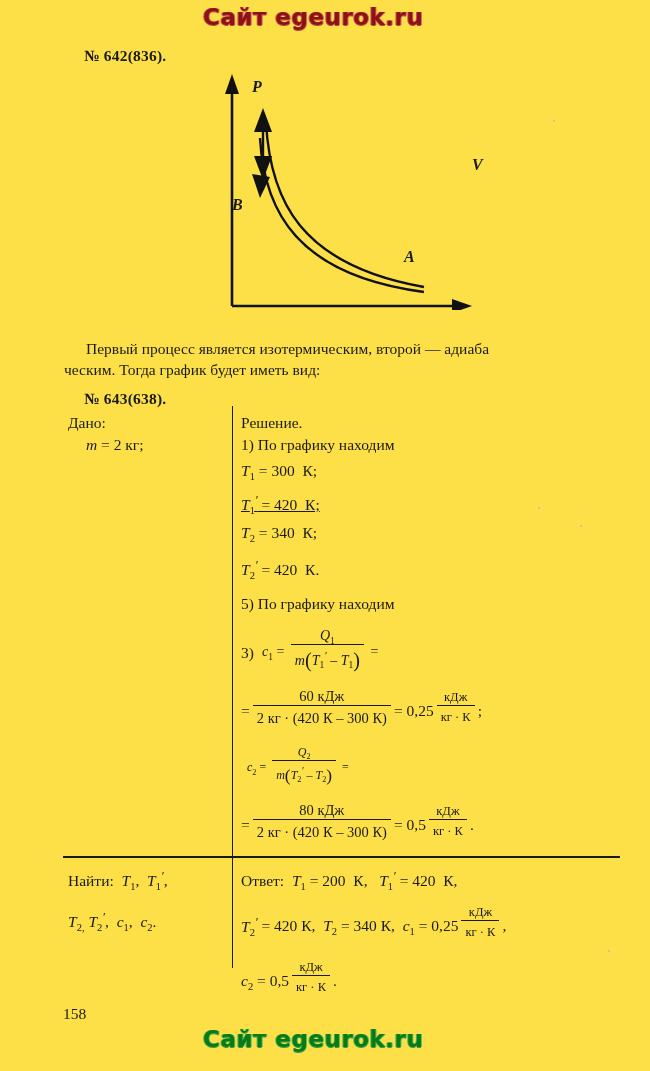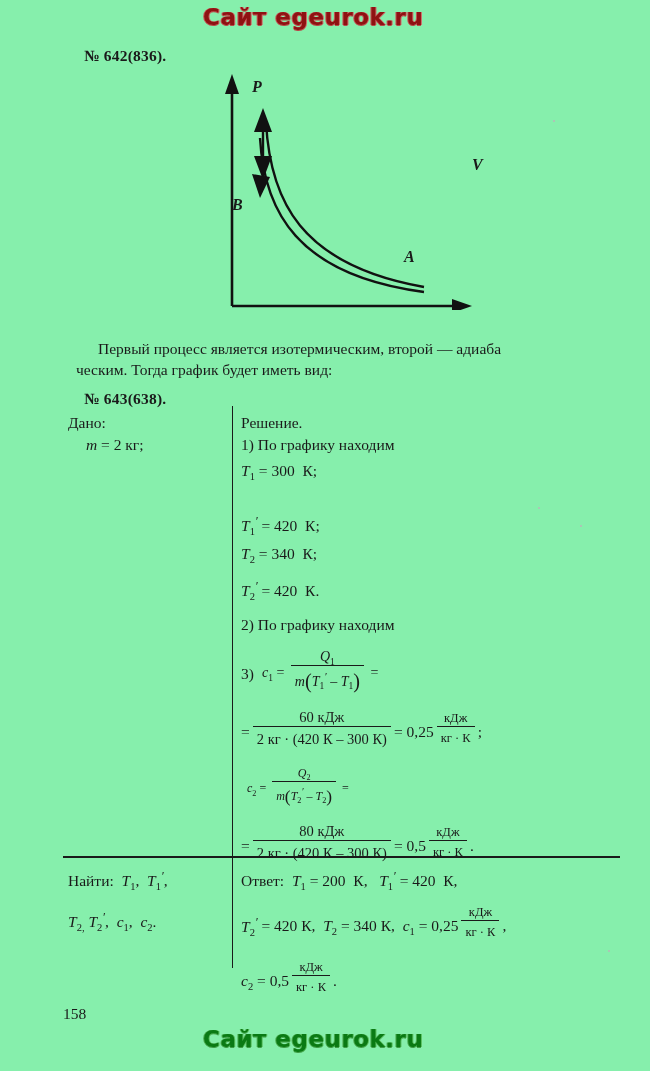--- a/index.html
+++ b/index.html
@@ -12,21 +12,21 @@
     height: 1071px;
     position: relative;
     font-family: "Liberation Serif", serif;
     color: #1a1a1a;
     overflow: hidden;
   }
 
   .page {
     position: absolute;
     inset: 0;
-    background: #86efac;
+    background: #fde047;
   }
 
   
   .wm {
     position: absolute;
     font-family: "DejaVu Sans", sans-serif;
     font-weight: bold;
     font-size: 23px;
     letter-spacing: 0.5px;
     white-space: nowrap;
@@ -71,21 +71,21 @@
     font-size: 16px;
   }
   #label-P { left: 52px; top: 8px; }
   #label-V { left: 272px; top: 86px; }
   #label-B { left: 32px; top: 126px; }
   #label-A { left: 204px; top: 178px; }
 
   
   .para {
     position: absolute;
-    left: 76px;
+    left: 64px;
     top: 338px;
     width: 566px;
     font-size: 15.5px;
     line-height: 21px;
     text-align: justify;
   }
   .para .indent { display: inline-block; width: 22px; }
 
   
   .vdiv {
@@ -223,31 +223,31 @@
 
   <div class="col-right" style="top:412px;">
 
     <div class="ln">Решение.</div>
 
     <div class="ln">1) По графику находим</div>
 
     <div class="ln" style="margin-top:4px;">
       <span class="mathvar">T</span><sub>1</sub> = 300&nbsp;&nbsp;К;
     </div>
-    <div class="ln" style="margin-top:28px;">
+    <div class="ln" style="margin-top:7px;text-decoration:underline;">
       <span class="mathvar">T</span><sub>1</sub><span class="prime">′</span> = 420&nbsp;&nbsp;К;
     </div>
     <div class="ln" style="margin-top:6px;">
       <span class="mathvar">T</span><sub>2</sub> = 340&nbsp;&nbsp;К;
     </div>
     <div class="ln" style="margin-top:10px;">
       <span class="mathvar">T</span><sub>2</sub><span class="prime">′</span> = 420&nbsp;&nbsp;К.
     </div>
 
-    <div class="ln" style="margin-top:12px;">2) По графику находим</div>
+    <div class="ln" style="margin-top:12px;">5) По графику находим</div>
 
 
     <div class="eqrow" style="margin-top:14px;">
       <span>3)</span>
       <span style="margin-left:8px;font-size:14px;">
         <span class="mathvar">c</span><sub>1</sub> =
         <span class="frac">
           <span class="num"><span class="mathvar">Q</span><sub>1</sub></span>
           <span class="den"><span class="mathvar">m</span><span class="paren-tall">(</span><span class="mathvar">T</span><sub>1</sub><span class="prime">′</span> – <span class="mathvar">T</span><sub>1</sub><span class="paren-tall">)</span></span>
         </span>

